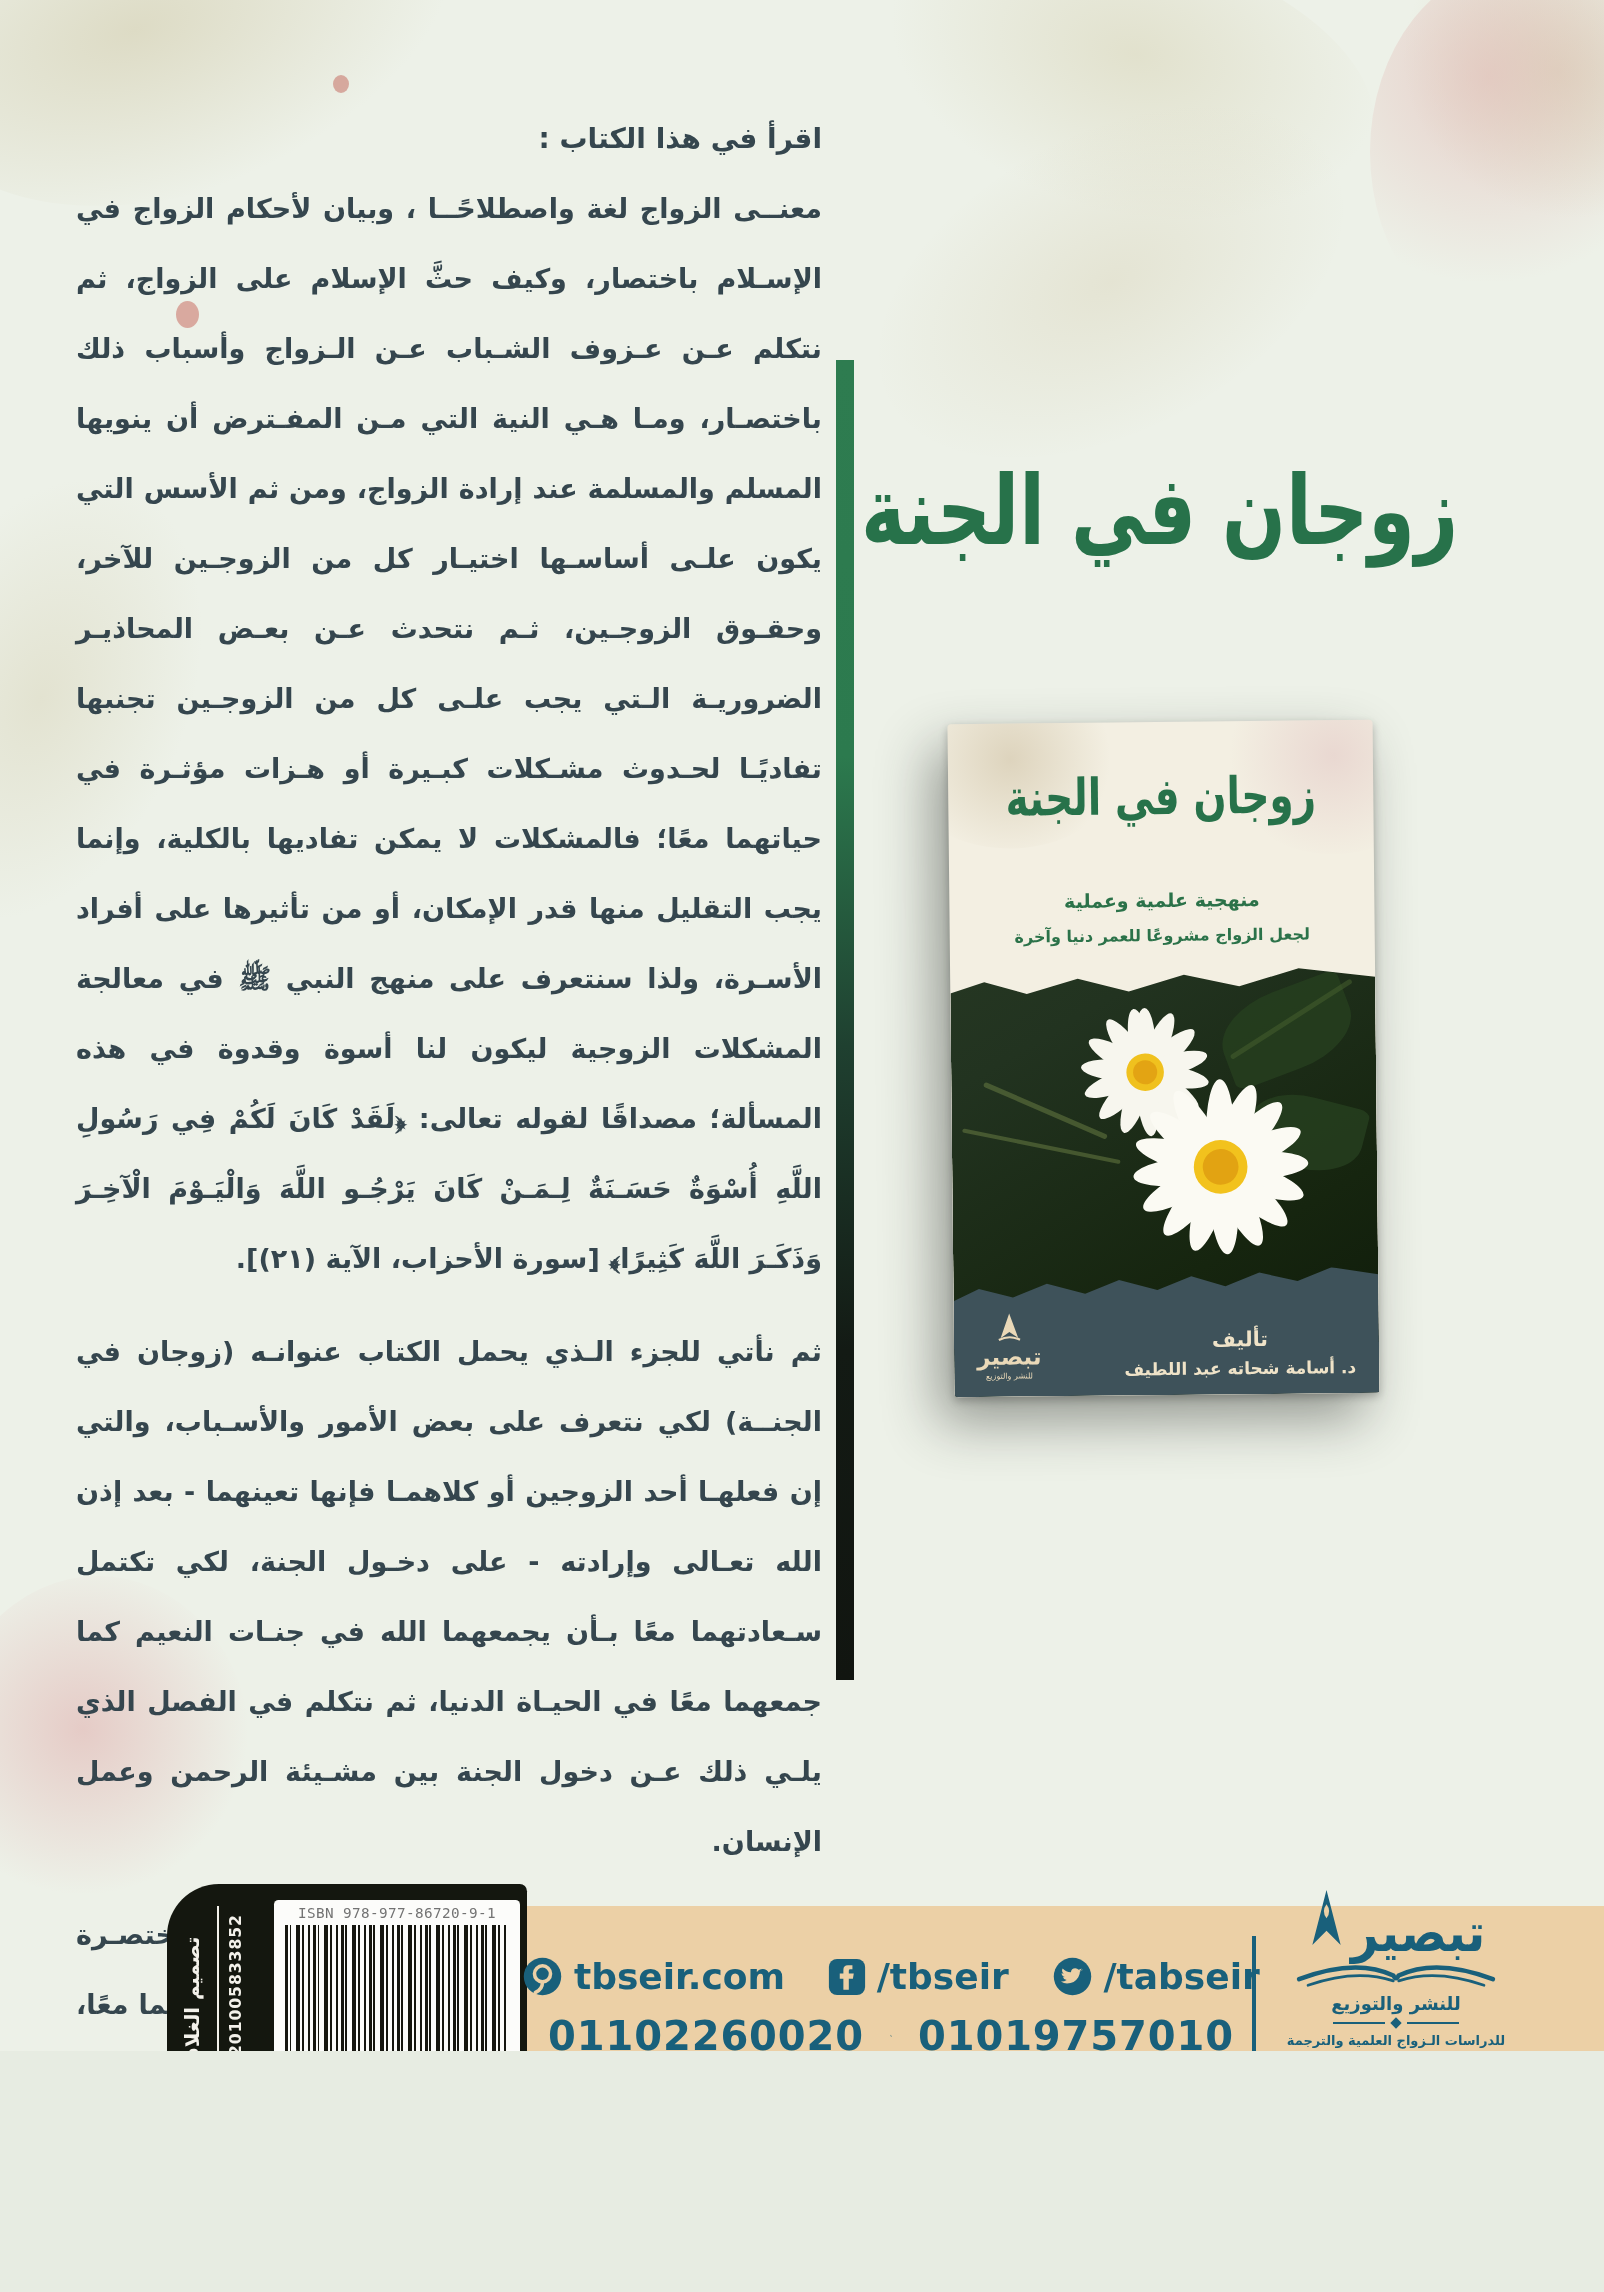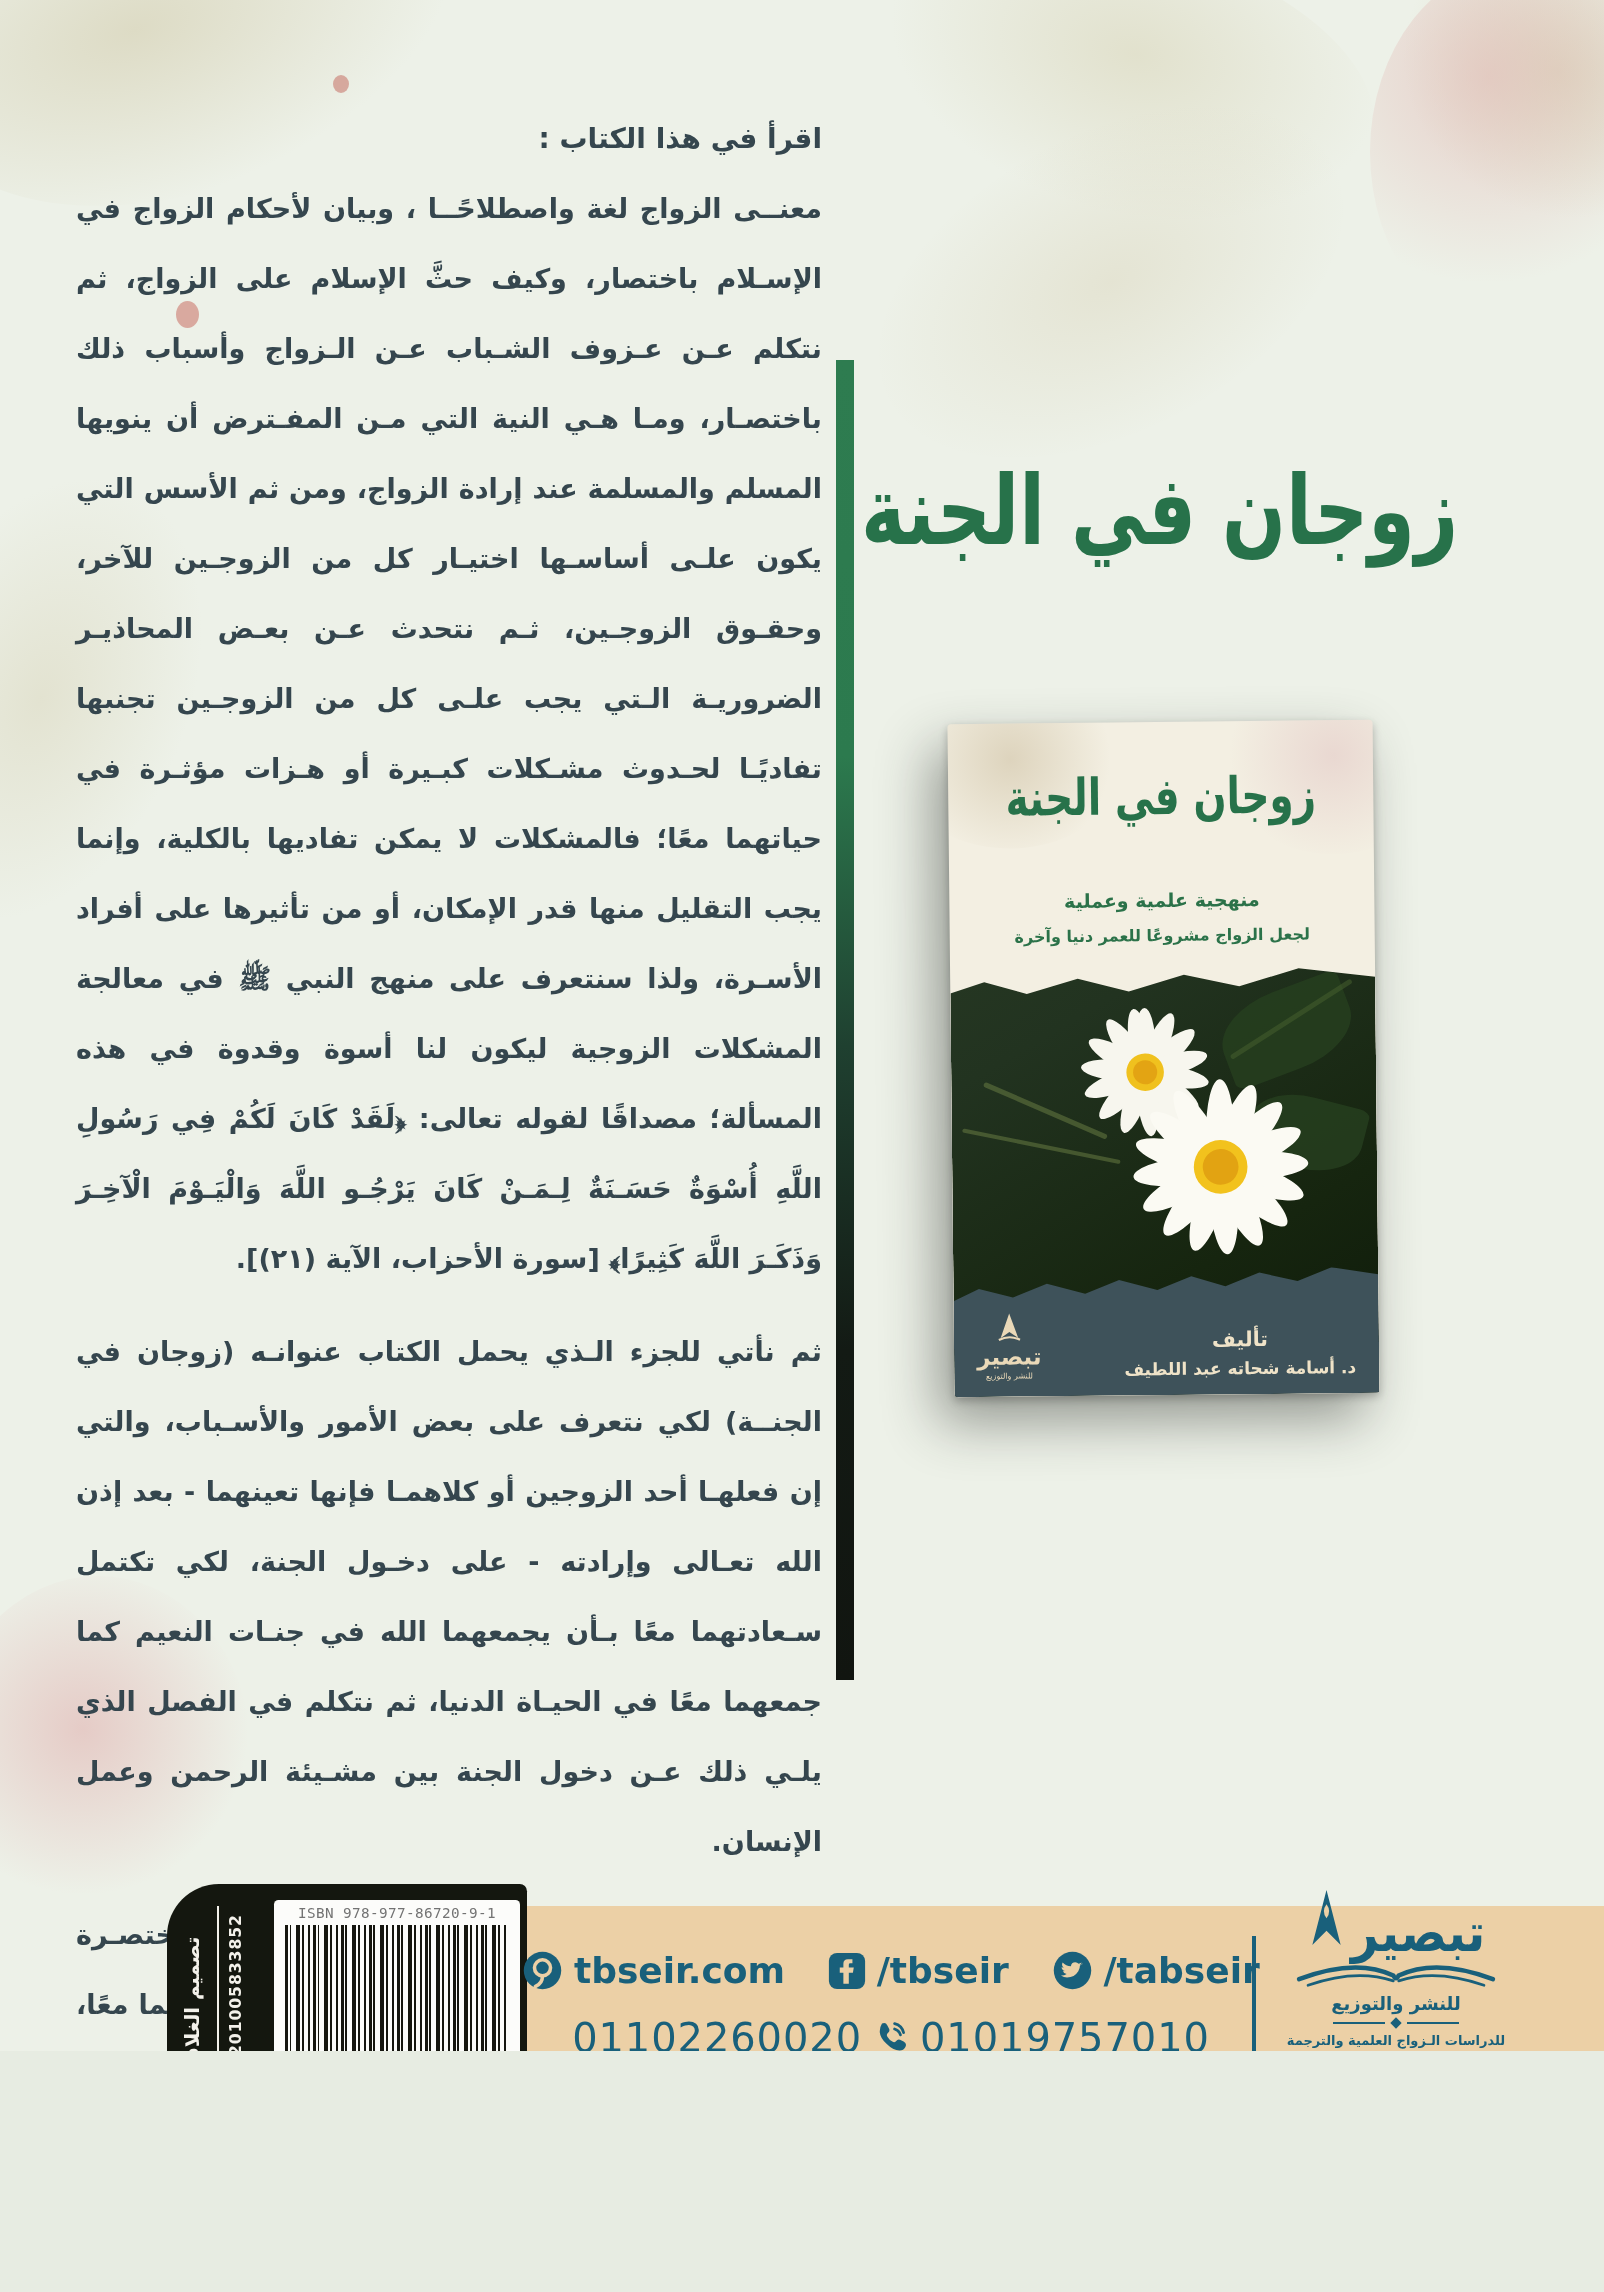--- a/index.html
+++ b/index.html
@@ -104,22 +104,22 @@
   #dz-sign{position:absolute;left:5.4px;top:184px;}
   #barcode-panel{position:absolute;left:107px;top:16px;width:246px;height:215px;background:#fcfcfa;
       border-radius:4.5px;padding:5.4px 7.2px;box-sizing:border-box;text-align:center;}
   #isbn-line{font-family:"DejaVu Sans Mono",monospace;font-size:14.3px;color:#737373;letter-spacing:0.4px;}
   #bars{height:136px;margin:3.6px 3.6px 1.8px 3.6px;
       background:repeating-linear-gradient(90deg,#16160f 0 2.7px,#fcfcfa 2.7px 4.5px,#16160f 4.5px 6.3px,#fcfcfa 6.3px 10.7px,#16160f 10.7px 15px,#fcfcfa 15px 17px,#16160f 17px 19px,#fcfcfa 19px 23px,#16160f 23px 25px,#fcfcfa 25px 28px);}
   #barcode-num{font-family:Liberation Mono, monospace;font-size:18px;color:#16160f;letter-spacing:3.6px;margin-left:13px;}
 
   #contacts{position:absolute;left:548px;top:1927px;width:686px;color:#19607b;}
   .c-row{display:flex;align-items:center;justify-content:center;}
-  .c-row1{gap:43px;margin-top:23px;}
-  .c-row2{gap:11px;margin-top:24px;font-size:40px;font-weight:normal;letter-spacing:0.9px;}
+  .c-row1{gap:43px;margin-top:29px;}
+  .c-row2{gap:26px;margin-top:16px;font-size:40px;font-weight:bold;letter-spacing:0.9px;}
   .c-item{display:flex;align-items:center;gap:10.7px;font-size:36px;font-weight:bold;}
 
   #pub-divider{position:absolute;left:1252px;top:1936px;width:3.6px;height:134px;background:#19607b;}
   #publisher-block{position:absolute;left:1268px;top:1886px;width:256px;text-align:center;color:#19607b;direction:rtl;}
   #pub-logo-row{display:flex;align-items:flex-end;justify-content:center;gap:5.4px;}
   #pub-logo-row .n{font-size:48px;font-weight:bold;line-height:1;transform:scaleY(1.1);}
   #pub-tagline{font-size:18px;font-weight:bold;margin-top:1.8px;}
   #pub-orn{display:flex;align-items:center;justify-content:center;gap:7.2px;margin-top:5.4px;}
   #pub-orn .ln{width:52px;height:1.8px;background:#19607b;}
   #pub-orn .dm{width:8px;height:8px;background:#19607b;transform:rotate(45deg);}

